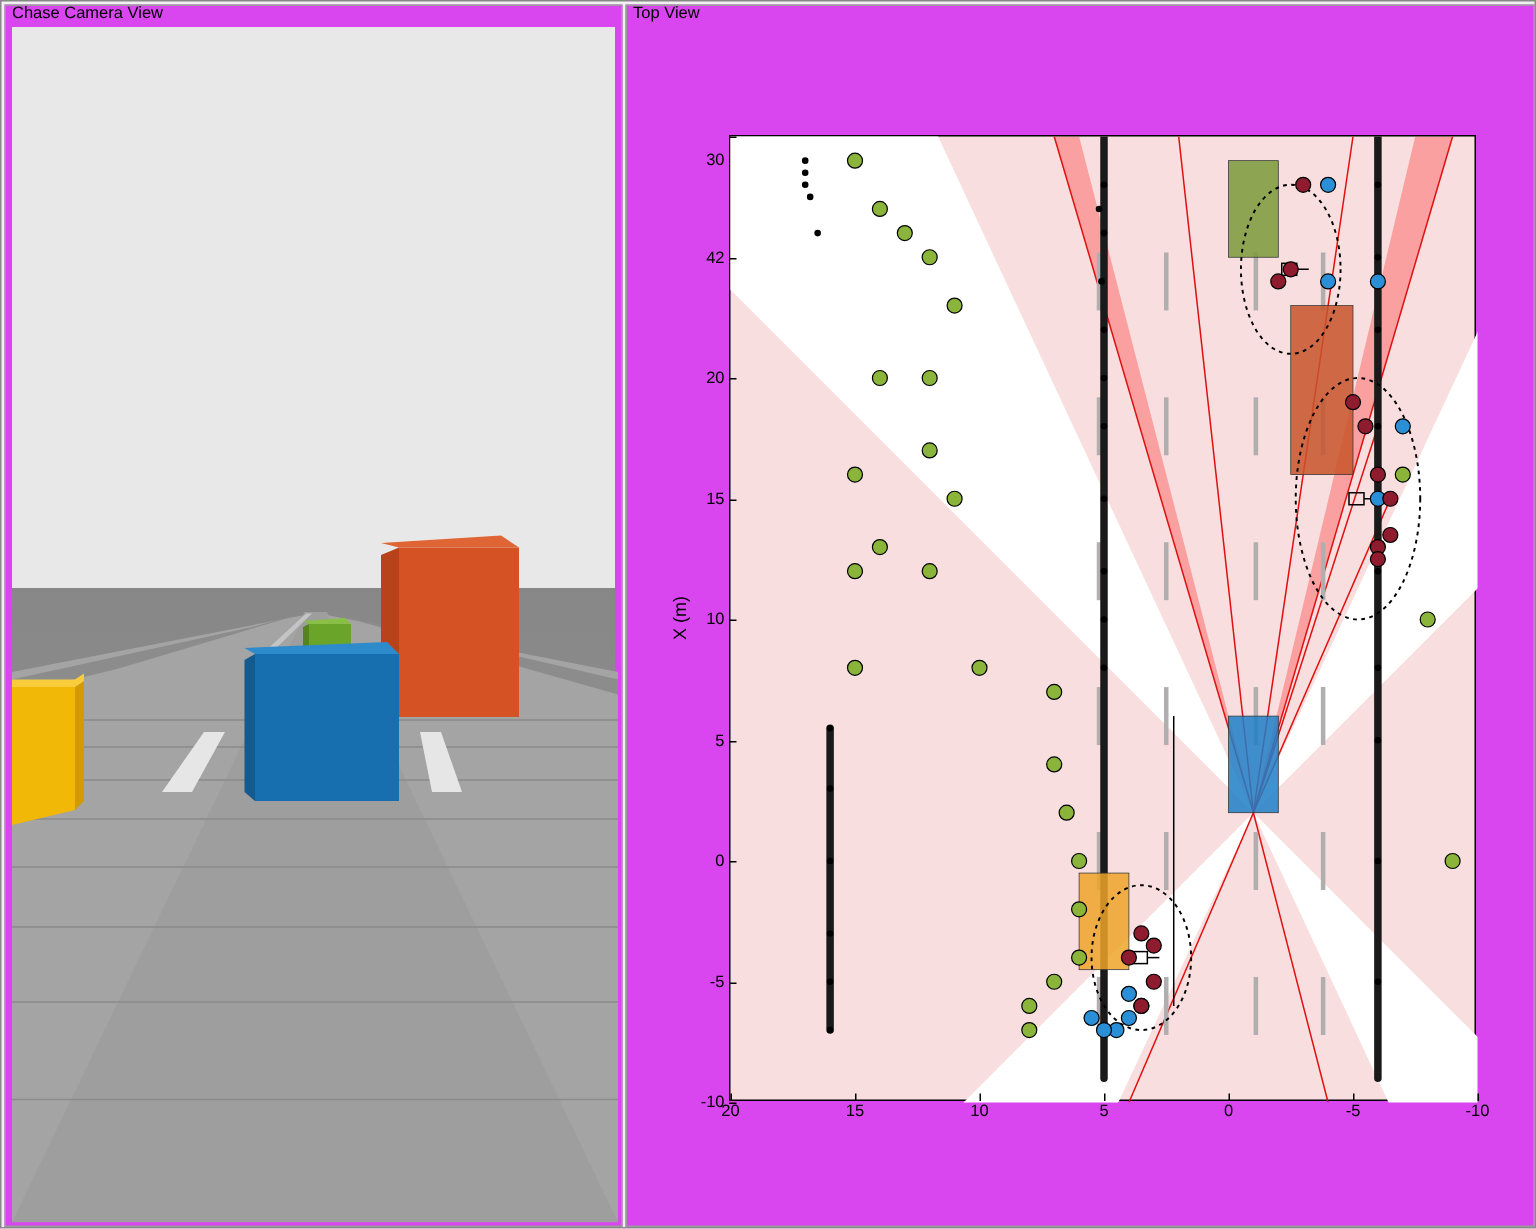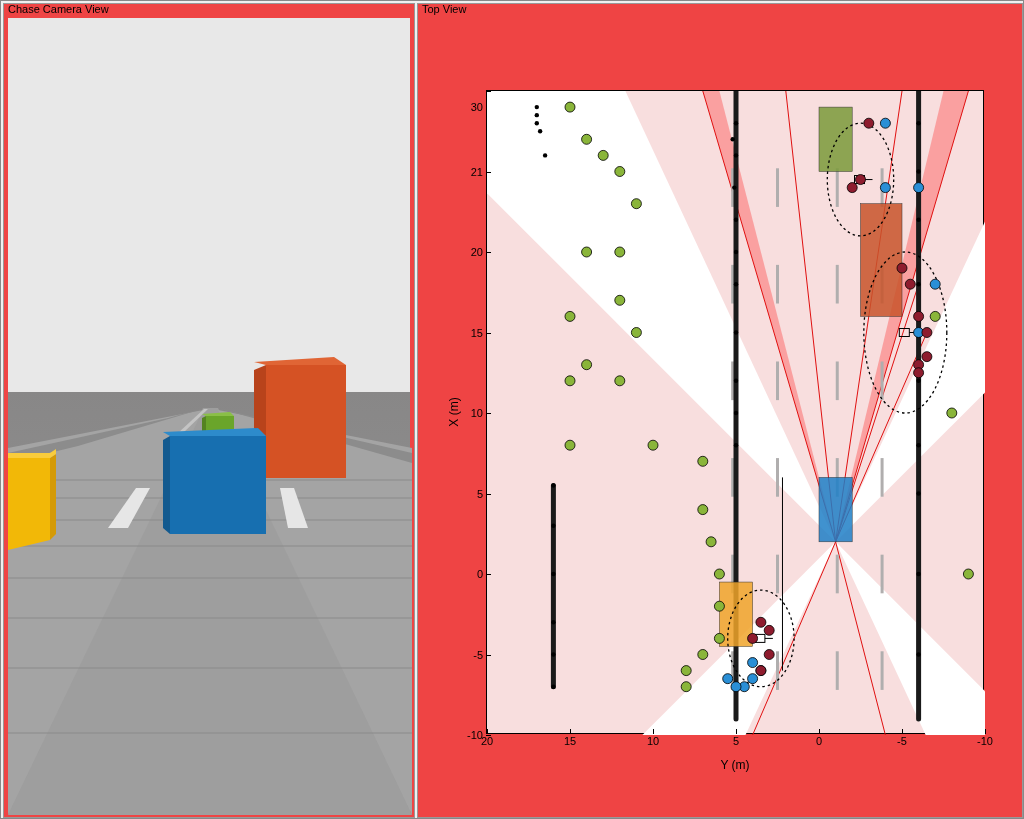--- a/index.html
+++ b/index.html
@@ -1,18 +1,18 @@
 <!DOCTYPE html>
 <html><head>
 <meta charset="utf-8">
 <style>
   html,body{margin:0;padding:0;width:1024px;height:819px;overflow:hidden;font-family:Arial,Helvetica,sans-serif;background:#f0f0f0;}
   .outer{position:relative;width:1024px;height:819px;border:1px solid #888;box-sizing:border-box;background:#f0f0f0;}
   .panel{position:absolute;box-sizing:border-box;}
-  .panel-border{border:1px solid #999;background:#ef4444;padding-left:16px;}
+  .panel-border{border:1px solid #999;background:#d946ef;padding-left:16px;}
   .panel-title{position:absolute;top:-1px;left:4px;font-size:11px;color:#000;}
   
   .view3d{position:absolute;left:4px;top:14px;right:4px;bottom:4px;background:#fff;}
   .sky{position:absolute;left:0;top:0;right:0;height:47%;background:#e8e8e8;}
   .ground{position:absolute;left:0;bottom:0;right:0;height:53%;background:linear-gradient(#888787 0%,#9a9a9a 100%);}
   
   .plot-area{position:absolute;background:#f8dede;border:1px solid #000;box-sizing:border-box;}
   .axis-label{position:absolute;font-size:12px;color:#000;text-align:center;}
   .tick{position:absolute;font-size:11px;color:#000;}
   .ytick{right:100%;margin-right:4px;transform:translateY(-50%);}
@@ -240,38 +240,37 @@
         <div class="tick ytick" style="top: 483px;">0</div>
         <div class="tmark" style="left: -1px; top: 483px; width: 5px; height: 1px;"></div>
         <div class="tick ytick" style="top: 402.5px;">5</div>
         <div class="tmark" style="left: -1px; top: 402.5px; width: 5px; height: 1px;"></div>
         <div class="tick ytick" style="top: 322px;">10</div>
         <div class="tmark" style="left: -1px; top: 322px; width: 5px; height: 1px;"></div>
         <div class="tick ytick" style="top: 241.5px;">15</div>
         <div class="tmark" style="left: -1px; top: 241.5px; width: 5px; height: 1px;"></div>
         <div class="tick ytick" style="top: 161px;">20</div>
         <div class="tmark" style="left: -1px; top: 161px; width: 5px; height: 1px;"></div>
-        <div class="tick ytick" style="top: 80.5px;">21</div>
+        <div class="tick ytick" style="top: 80.5px;">42</div>
         <div class="tmark" style="left: -1px; top: 80.5px; width: 5px; height: 1px;"></div>
         <div class="tick ytick" style="top: 16px;">30</div>
         <div class="tmark" style="left: -1px; top: 0px; width: 5px; height: 1px;"></div>
         <div class="tick xtick" style="left: 0px;">20</div>
         <div class="tmark" style="left: 0px; bottom: -1px; width: 1px; height: 5px;"></div>
         <div class="tick xtick" style="left: 83px;">15</div>
         <div class="tmark" style="left: 83px; bottom: -1px; width: 1px; height: 5px;"></div>
         <div class="tick xtick" style="left: 166px;">10</div>
         <div class="tmark" style="left: 166px; bottom: -1px; width: 1px; height: 5px;"></div>
         <div class="tick xtick" style="left: 249px;">5</div>
         <div class="tmark" style="left: 249px; bottom: -1px; width: 1px; height: 5px;"></div>
         <div class="tick xtick" style="left: 332px;">0</div>
         <div class="tmark" style="left: 332px; bottom: -1px; width: 1px; height: 5px;"></div>
         <div class="tick xtick" style="left: 415px;">-5</div>
         <div class="tmark" style="left: 415px; bottom: -1px; width: 1px; height: 5px;"></div>
         <div class="tick xtick" style="left: 498px;">-10</div>
         <div class="tmark" style="left: 498px; bottom: -1px; width: 1px; height: 5px;"></div>
       </div>
 
-    <div class="axis-label" style="left:68px;width:498px;top:754px">Y (m)</div>
 
     <div id="ticks"></div>
   </div>
 
 </div>
 
 </body></html>

